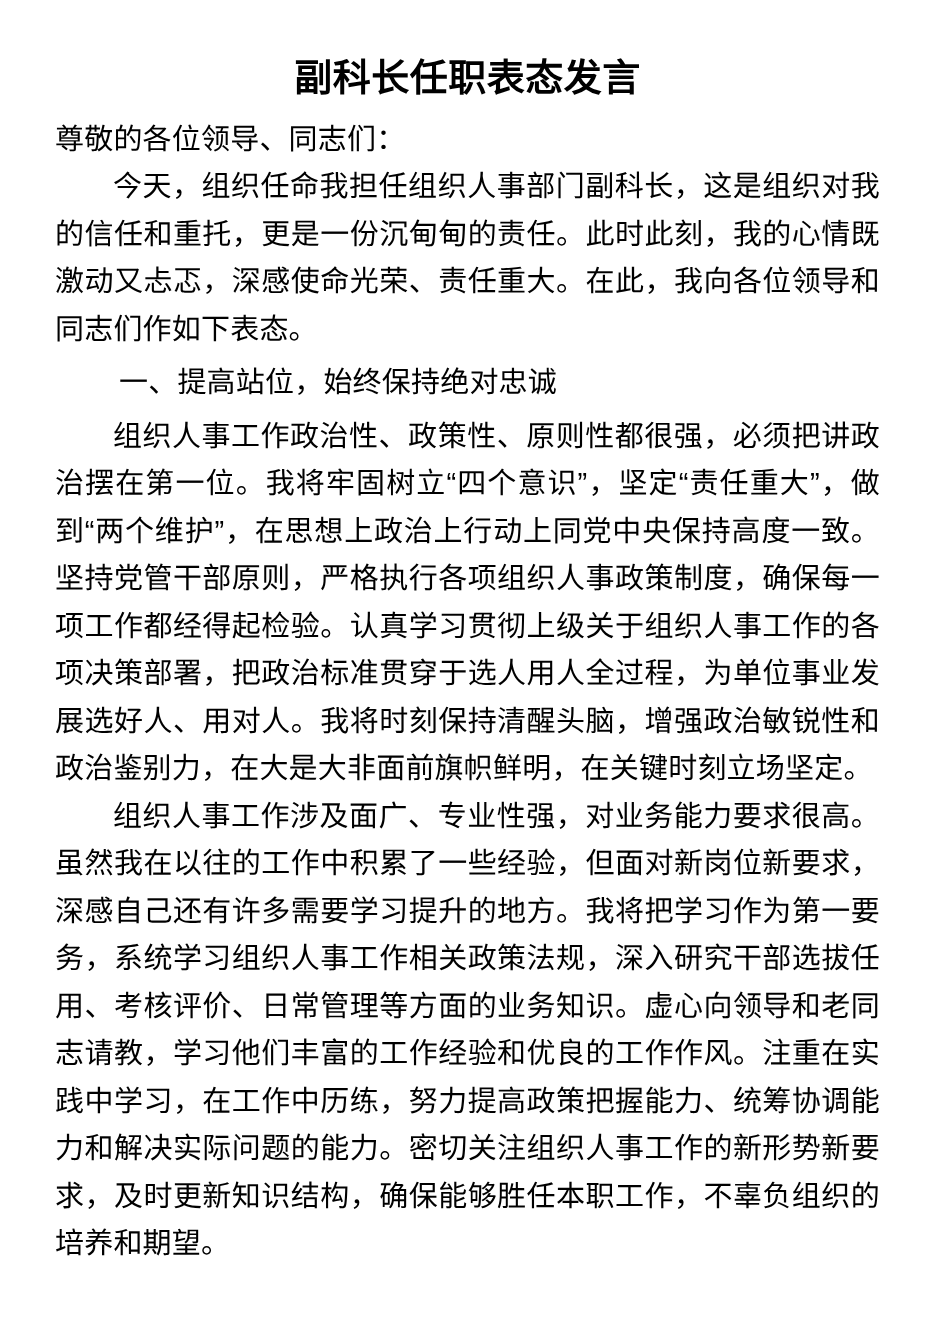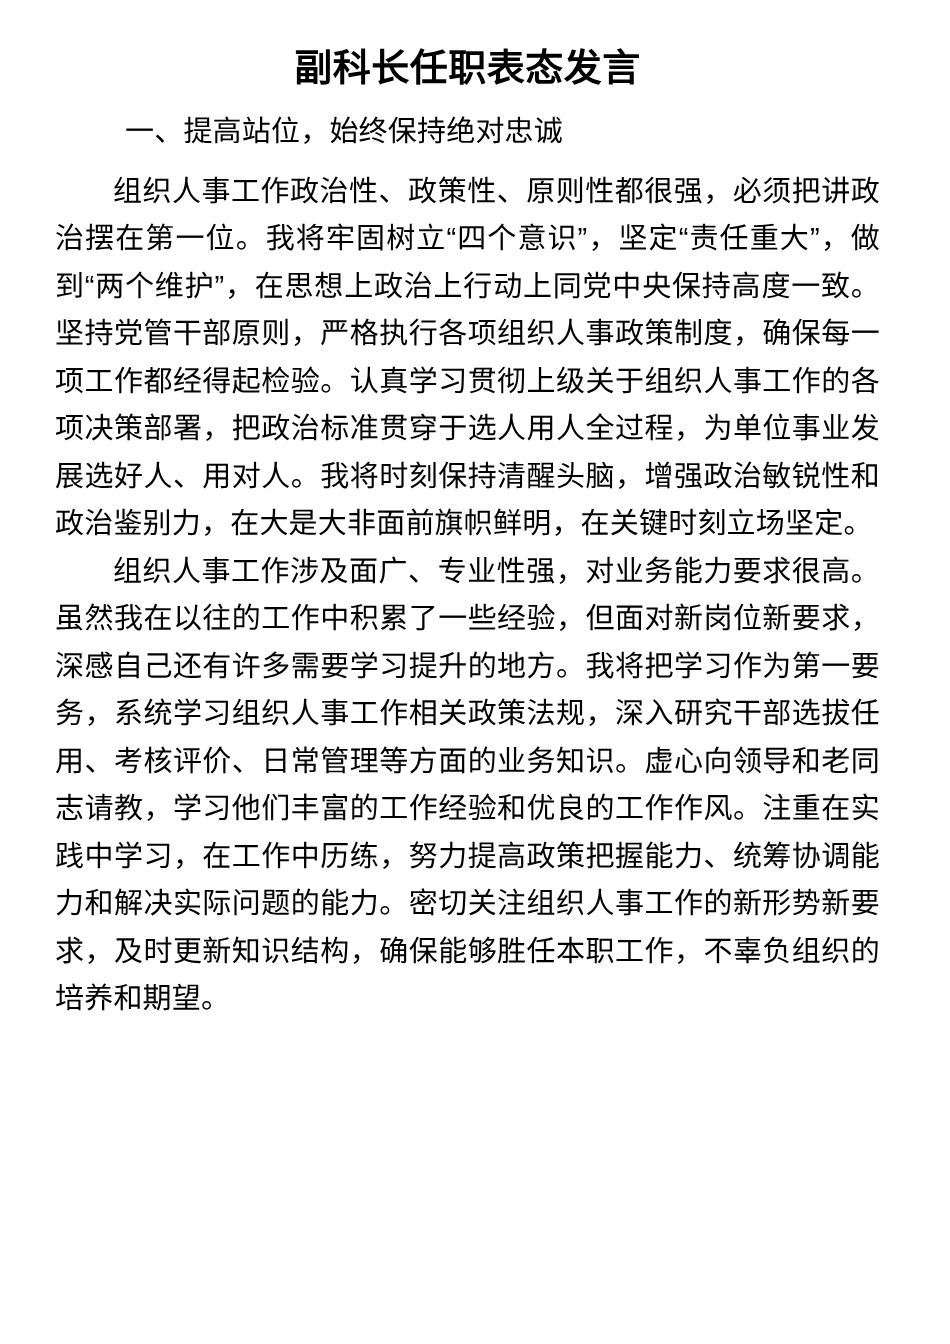--- a/index.html
+++ b/index.html
@@ -16,21 +16,21 @@
     overflow: hidden;
     box-sizing: border-box;
     padding: 0 70px 0 55px;
     font-family: "Liberation Sans", "DejaVu Sans", sans-serif;
     color: #000000;
     -webkit-font-smoothing: antialiased;
   }
 
   .doc-title {
     margin: 0;
-    padding-top: 40px;
+    padding-top: 50px;
     text-align: center;
     font-size: 38px;
     line-height: 56px;
     font-weight: 600;
     letter-spacing: 0.5px;
     white-space: nowrap;
   }
 
   .salutation {
     margin: 0;
@@ -45,37 +45,39 @@
     margin: 0;
     font-size: 29px;
     line-height: 47.5px;
     text-align: justify;
     text-justify: inter-character;
     text-indent: 2em;
     letter-spacing: 0.2px;
   }
 
   .section-heading {
-    margin: 12px;
+    margin: 6px;
     font-size: 29px;
     line-height: 47.5px;
     font-weight: 400;
     text-indent: 2em;
     text-align: left;
     letter-spacing: 0.2px;
   }
 </style>
 </head>
 <body>
 
 <div class="page">
 
   <h1 class="doc-title">副科长任职表态发言</h1>
 
+  <p class="salutation">尊敬的各位领导、同志们：</p>
 
+  <p class="body-para">今天，组织任命我担任组织人事部门副科长，这是组织对我的信任和重托，更是一份沉甸甸的责任。此时此刻，我的心情既激动又忐忑，深感使命光荣、责任重大。在此，我向各位领导和同志们作如下表态。</p>
 
   <p class="section-heading">一、提高站位，始终保持绝对忠诚</p>
 
   <p class="body-para">组织人事工作政治性、政策性、原则性都很强，必须把讲政治摆在第一位。我将牢固树立“四个意识”，坚定“责任重大”，做到“两个维护”，在思想上政治上行动上同党中央保持高度一致。坚持党管干部原则，严格执行各项组织人事政策制度，确保每一项工作都经得起检验。认真学习贯彻上级关于组织人事工作的各项决策部署，把政治标准贯穿于选人用人全过程，为单位事业发展选好人、用对人。我将时刻保持清醒头脑，增强政治敏锐性和政治鉴别力，在大是大非面前旗帜鲜明，在关键时刻立场坚定。</p>
 
 
   <p class="body-para">组织人事工作涉及面广、专业性强，对业务能力要求很高。虽然我在以往的工作中积累了一些经验，但面对新岗位新要求，深感自己还有许多需要学习提升的地方。我将把学习作为第一要务，系统学习组织人事工作相关政策法规，深入研究干部选拔任用、考核评价、日常管理等方面的业务知识。虚心向领导和老同志请教，学习他们丰富的工作经验和优良的工作作风。注重在实践中学习，在工作中历练，努力提高政策把握能力、统筹协调能力和解决实际问题的能力。密切关注组织人事工作的新形势新要求，及时更新知识结构，确保能够胜任本职工作，不辜负组织的培养和期望。</p>
 
 </div>
 

